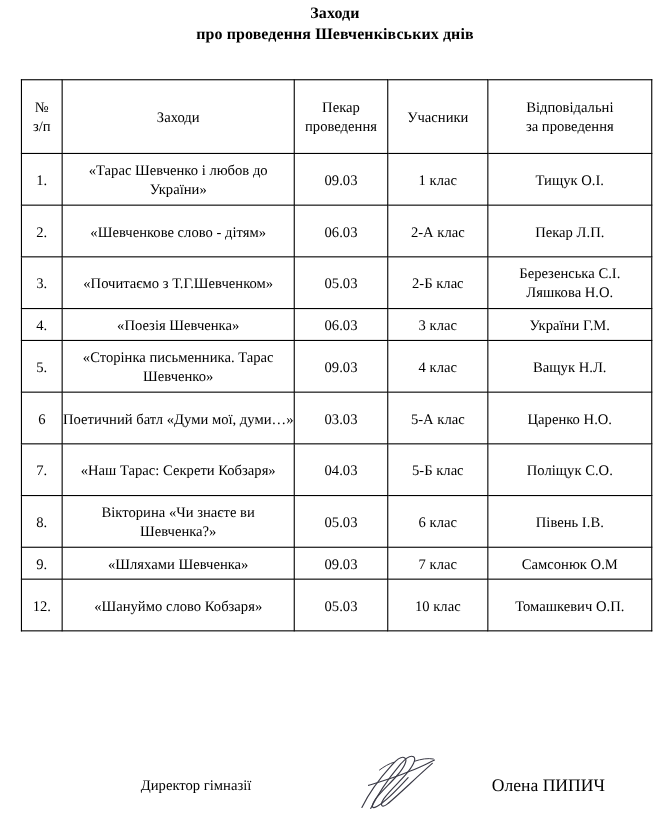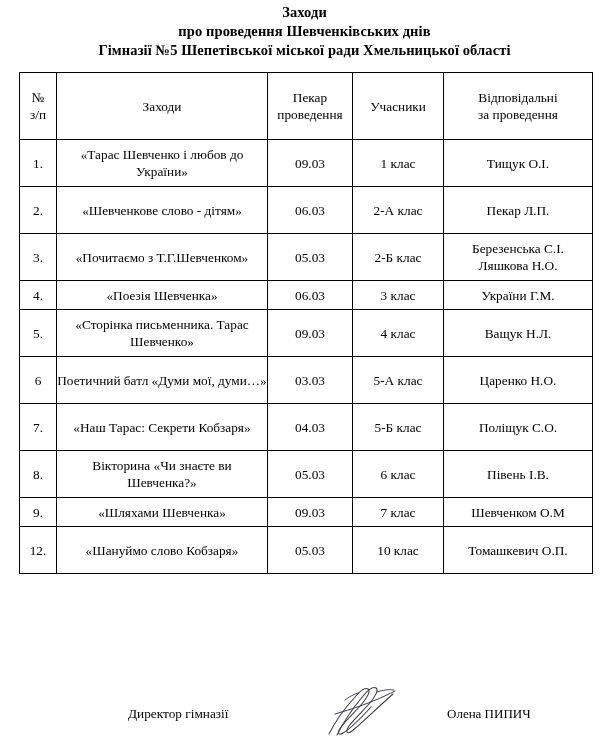--- a/index.html
+++ b/index.html
@@ -113,41 +113,40 @@
     position: absolute;
     left: 105px;
     top: 6px;
     font-size: 13.3px;
     white-space: nowrap;
   }
   .sig-name {
     position: absolute;
     left: 424px;
     top: 6px;
-    font-size: 13px;
+    font-size: 16px;
     white-space: nowrap;
   }
   .signature-mark {
     position: absolute;
     left: 292px;
     top: -22px;
     width: 92px;
     height: 62px;
   }
   .signature-mark svg {
     display: block;
   }
 </style>
 </head>
 <body>
 
 <div class="doc-title">
   <span class="t-line t-line-1">Заходи</span>
   <span class="t-line t-line-2">про проведення Шевченківських днів</span>
-  <span class="t-line t-line-3">Гімназії №5 Шепетівської міської ради Хмельницької області</span>
 </div>
 
 <div class="table-wrap">
   <table class="plan">
     <colgroup>
       <col class="c-num">
       <col class="c-evt">
       <col class="c-date">
       <col class="c-part">
       <col class="c-resp">
@@ -257,21 +256,21 @@
           <td class="resp">
             <span class="rl">Півень І.В.</span>
           </td>
         </tr>
         <tr class="r-1line">
           <td class="num">9.</td>
           <td class="evt">«Шляхами Шевченка»</td>
           <td class="date">09.03</td>
           <td class="part">7 клас</td>
           <td class="resp">
-            <span class="rl">Шевченком О.М</span>
+            <span class="rl">Самсонюк О.М</span>
           </td>
         </tr>
         <tr class="r-2line">
           <td class="num">12.</td>
           <td class="evt">«Шануймо слово Кобзаря»</td>
           <td class="date">05.03</td>
           <td class="part">10 клас</td>
           <td class="resp">
             <span class="rl">Томашкевич О.П.</span>
           </td>

